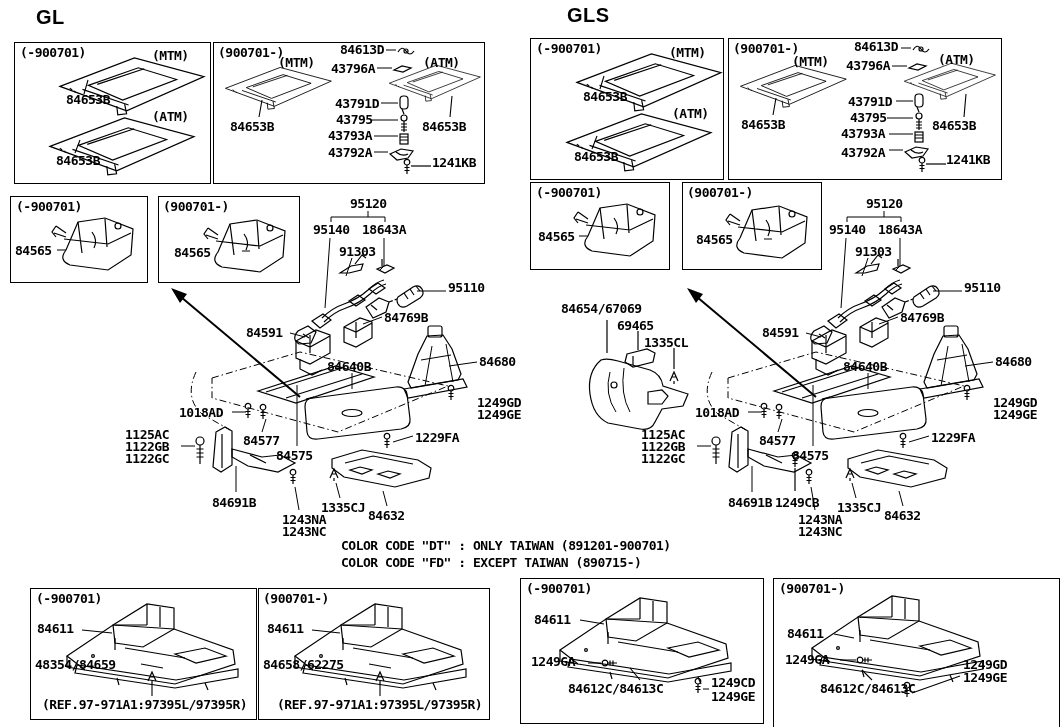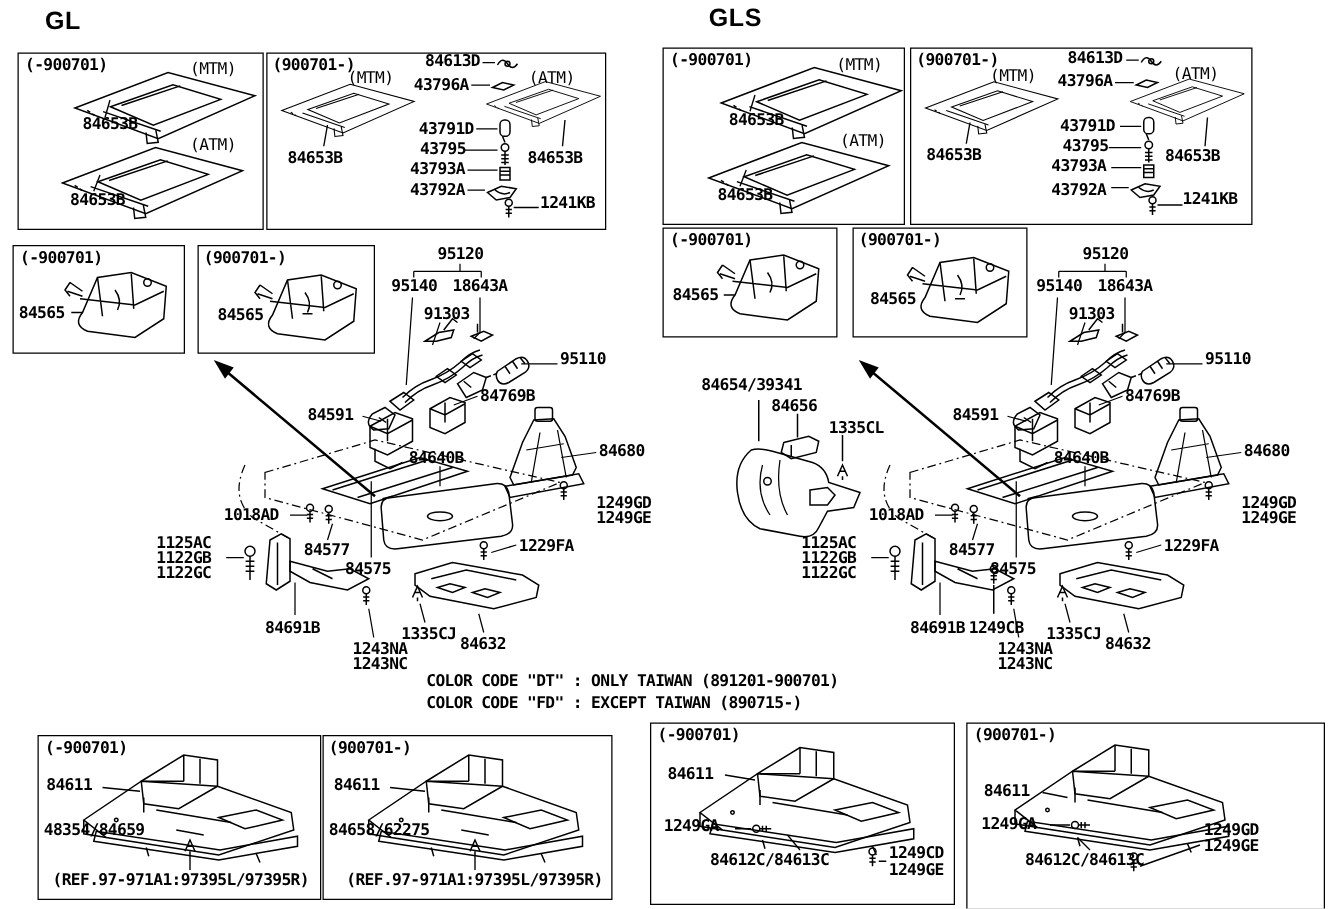--- a/index.html
+++ b/index.html
@@ -1,21 +1,21 @@
 <!DOCTYPE html>
 <html><head>
 <meta charset="utf-8">
 <style>
   html,body{margin:0;padding:0;background:#ffffff;}
   #stage{position:relative;width:1063px;height:727px;background:#ffffff;overflow:hidden;
          font-family:"DejaVu Sans Mono",monospace;color:#000;}
   .box{position:absolute;border:1.6px solid #000;background:transparent;}
   .lbl{position:absolute;font-size:13px;line-height:1.05;letter-spacing:-0.5px;white-space:nowrap;
        font-weight:bold;color:#000;}
-  .tag{font-weight:normal;}
+  .tag{font-weight:bold;}
   .title{position:absolute;font-family:"Liberation Sans",sans-serif;font-size:20px;font-weight:bold;
          letter-spacing:.5px;}
   .note{position:absolute;font-size:13px;font-weight:bold;letter-spacing:-0.5px;white-space:nowrap;}
   svg{position:absolute;left:0;top:0;}
 </style>
 </head>
 <body>
 
 <div id="stage">
 
@@ -298,23 +298,23 @@
 <span class="lbl" style="left:687px;top:186px">(900701-)</span>
 <span class="lbl" style="left:696px;top:233px">84565</span>
 
 <span class="lbl" style="left:866px;top:197px">95120</span>
 <span class="lbl" style="left:829px;top:223px">95140</span>
 <span class="lbl" style="left:878px;top:223px">18643A</span>
 <span class="lbl" style="left:855px;top:245px">91303</span>
 <span class="lbl" style="left:964px;top:281px">95110</span>
 <span class="lbl" style="left:900px;top:311px">84769B</span>
 <span class="lbl" style="left:762px;top:326px">84591</span>
-<span class="lbl" style="left:561px;top:302px">84654/39341</span>
-<span class="lbl" style="left:617px;top:319px">84656</span>
-<span class="lbl" style="left:663px;top:336px">1335CL</span>
+<span class="lbl" style="left:561px;top:302px">84654/67069</span>
+<span class="lbl" style="left:617px;top:319px">69465</span>
+<span class="lbl" style="left:644px;top:336px">1335CL</span>
 <span class="lbl" style="left:843px;top:360px">84640B</span>
 <span class="lbl" style="left:995px;top:355px">84680</span>
 <span class="lbl" style="left:993px;top:396px">1249GD</span>
 <span class="lbl" style="left:993px;top:408px">1249GE</span>
 <span class="lbl" style="left:695px;top:406px">1018AD</span>
 <span class="lbl" style="left:641px;top:428px">1125AC</span>
 <span class="lbl" style="left:641px;top:440px">1122GB</span>
 <span class="lbl" style="left:641px;top:452px">1122GC</span>
 <span class="lbl" style="left:759px;top:434px">84577</span>
 <span class="lbl" style="left:792px;top:449px">84575</span>

